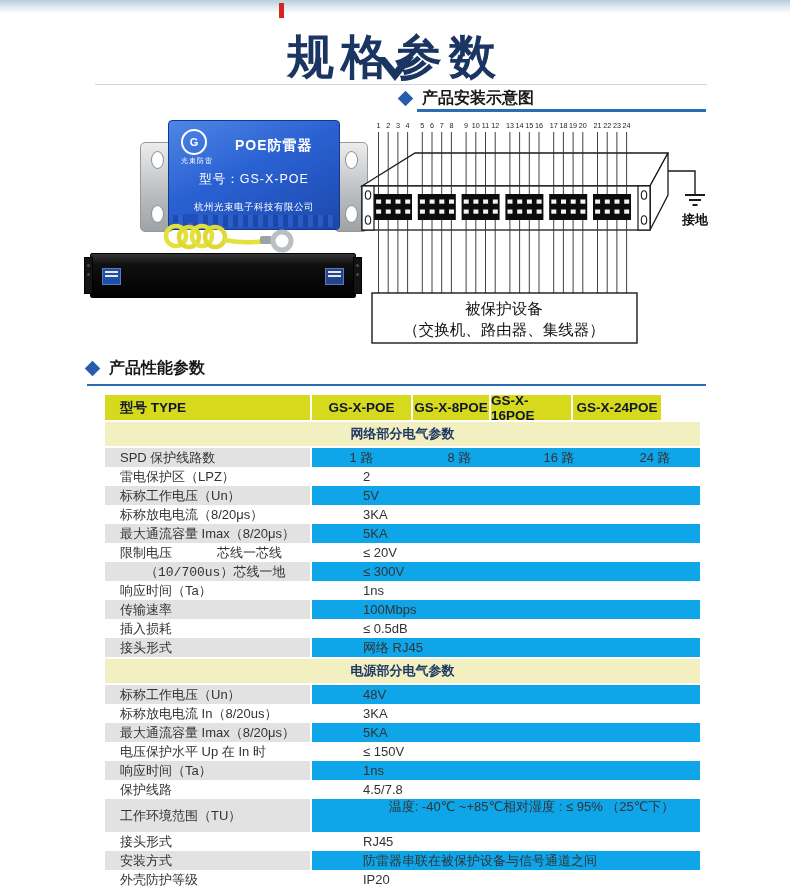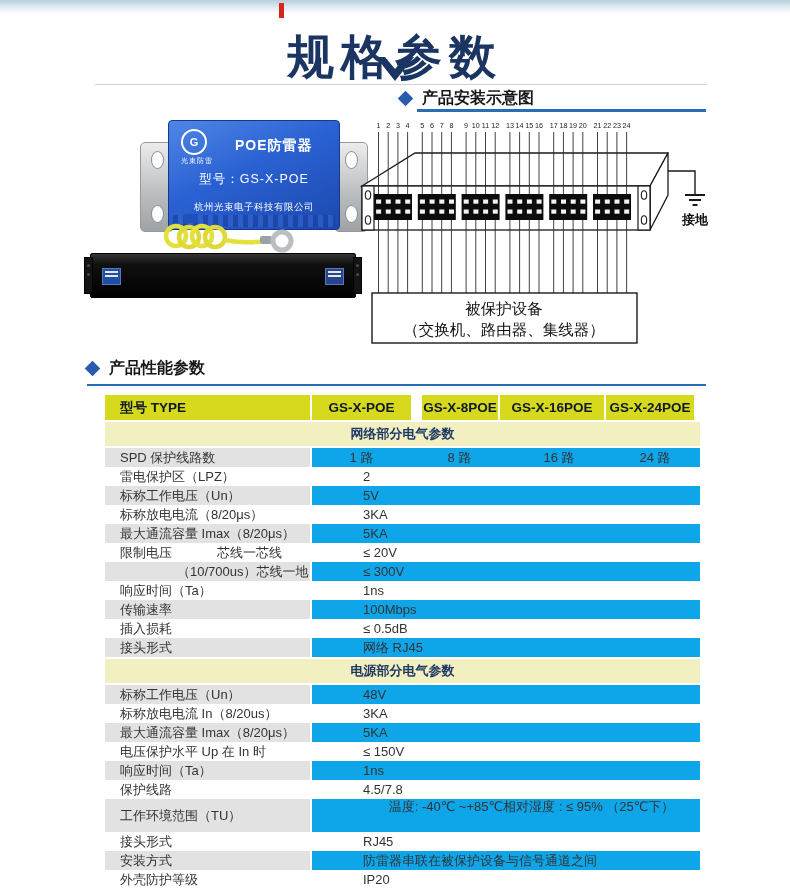--- a/index.html
+++ b/index.html
@@ -60,28 +60,28 @@
   .sticker i{display:block;height:2px;background:#e8e8e8;margin:2px 2px 0;}
   
   .diagram{position:absolute;left:358px;top:116px;}
   .diagram text{font-family:"Liberation Sans","DejaVu Sans",sans-serif;}
   
   .spec-table{position:absolute;left:105px;top:395px;width:595px;font-size:13px;color:#333;}
   .tr{display:flex;align-items:center;height:19px;}
   .tr.head{height:25px;font-weight:bold;color:#0f172a;font-size:13.5px;}
   .tr.head .hcell{background:#d6d91c;height:100%;display:flex;align-items:center;justify-content:center;}
   .tr.head .hlabel{width:205px;justify-content:flex-start;padding-left:15px;box-sizing:border-box;}
-  .tr.head .h1{width:99px;margin-left:2px;} .tr.head .h2{width:76px;margin-left:11px;}
-  .tr.head .h3{width:104px;margin-left:2px;} .tr.head .h4{width:88px;margin-left:2px;}
+  .tr.head .h1{width:99px;margin-left:2px;} .tr.head .h2{width:76px;margin-left:2px;}
+  .tr.head .h3{width:80px;margin-left:2px;} .tr.head .h4{width:88px;margin-left:2px;}
   .tr.band{height:24px;margin:2px 0;background:#f2f0c0;justify-content:center;
         font-weight:bold;color:#1f3864;}
   .cell-label{width:205px;padding-left:15px;box-sizing:border-box;height:100%;
         display:flex;align-items:center;flex:0 0 auto;}
   .cell-label.split{justify-content:space-between;padding-right:28px;}
-  .cell-label.indent{padding-left:72px;}
+  .cell-label.indent{padding-left:40px;font-family:Liberation Mono, monospace;}
   .val-region{flex:1;height:100%;margin-left:2px;display:flex;align-items:center;}
   .val-region.merged{padding-left:51px;box-sizing:border-box;}
   .val-region.cols{padding:0;}
   .val-region.cols .vcell{text-align:center;}
   .vcell.v0{width:99px;} .vcell.v1{width:97px;} .vcell.v2{width:102px;} .vcell.v3{width:90px;}
   .val-region.two-lines{align-items:flex-start;justify-content:center;
         padding-left:51px;box-sizing:border-box;line-height:16px;}
   .tr.g .cell-label{background:#e2e2e2;}
   .tr.g .val-region{background:#0ea5e9;}
   .tr.dbl{height:33px;}

